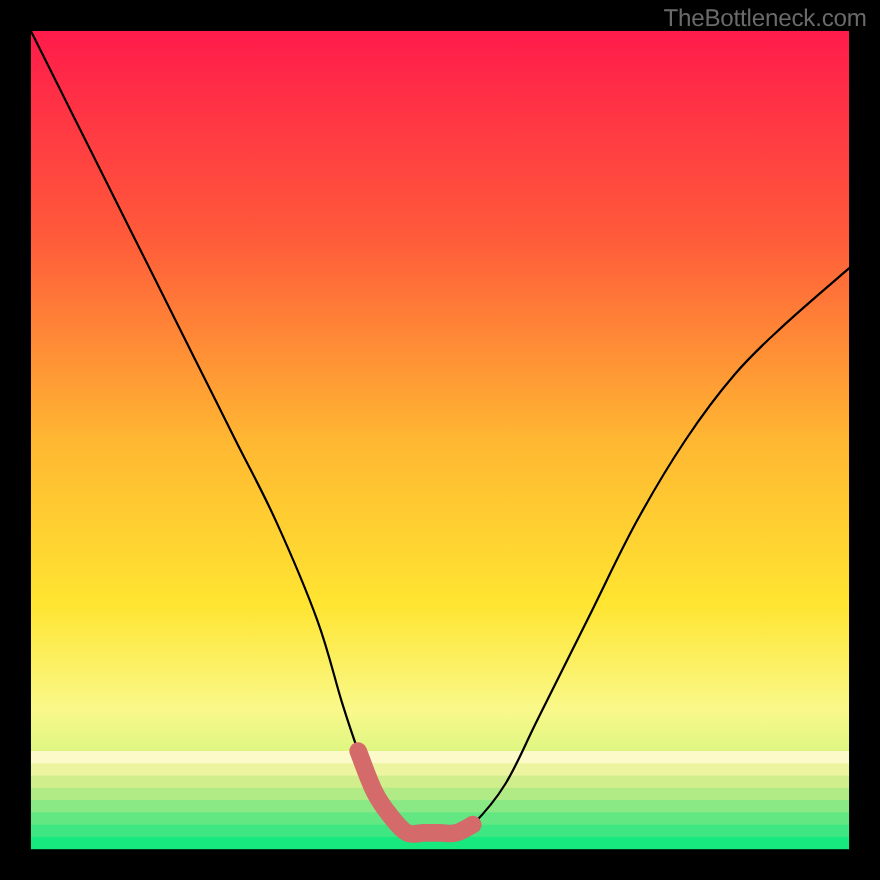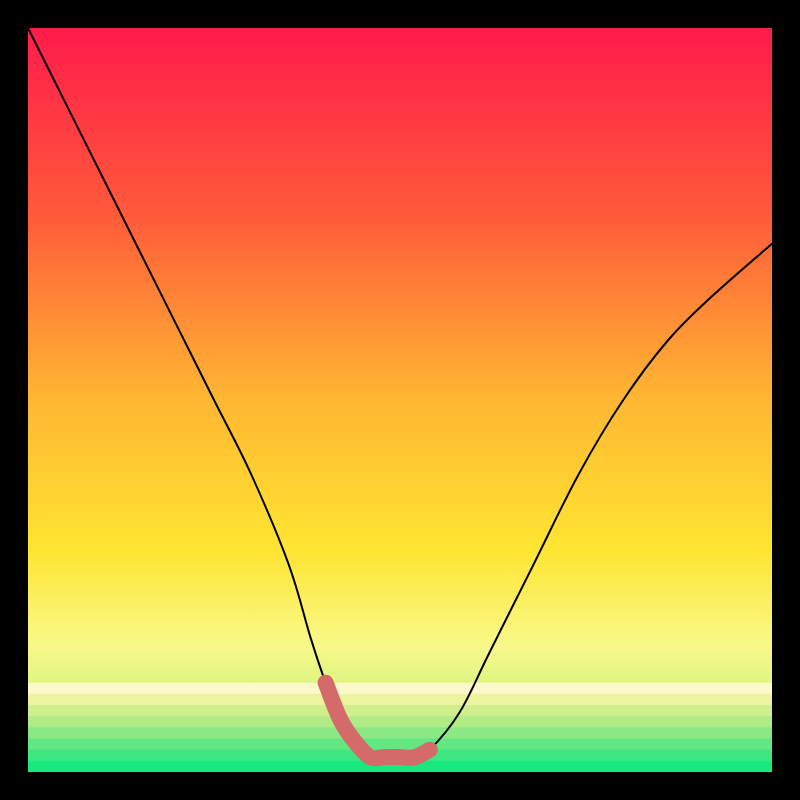--- a/index.html
+++ b/index.html
@@ -36,20 +36,21 @@
     letter-spacing: -0.2px;
   }
   svg {
     display: block;
   }
 </style>
 </head>
 <body>
 
 <div class="frame">
+  <div class="watermark">TheBottleneck.com</div>
   <div class="plot">
     <svg id="chart-svg" width="744" height="744" viewBox="0 0 744 744" preserveAspectRatio="none">
         <defs>
           <linearGradient id="bg-grad" x1="0" y1="0" x2="0" y2="1">
             <stop offset="0%" stop-color="#ff1b4b"></stop>
             <stop offset="25%" stop-color="#ff5a3a"></stop>
             <stop offset="50%" stop-color="#ffb732"></stop>
             <stop offset="70%" stop-color="#ffe531"></stop>
             <stop offset="83%" stop-color="#f9f98a"></stop>
             <stop offset="90%" stop-color="#d4f47f"></stop>

